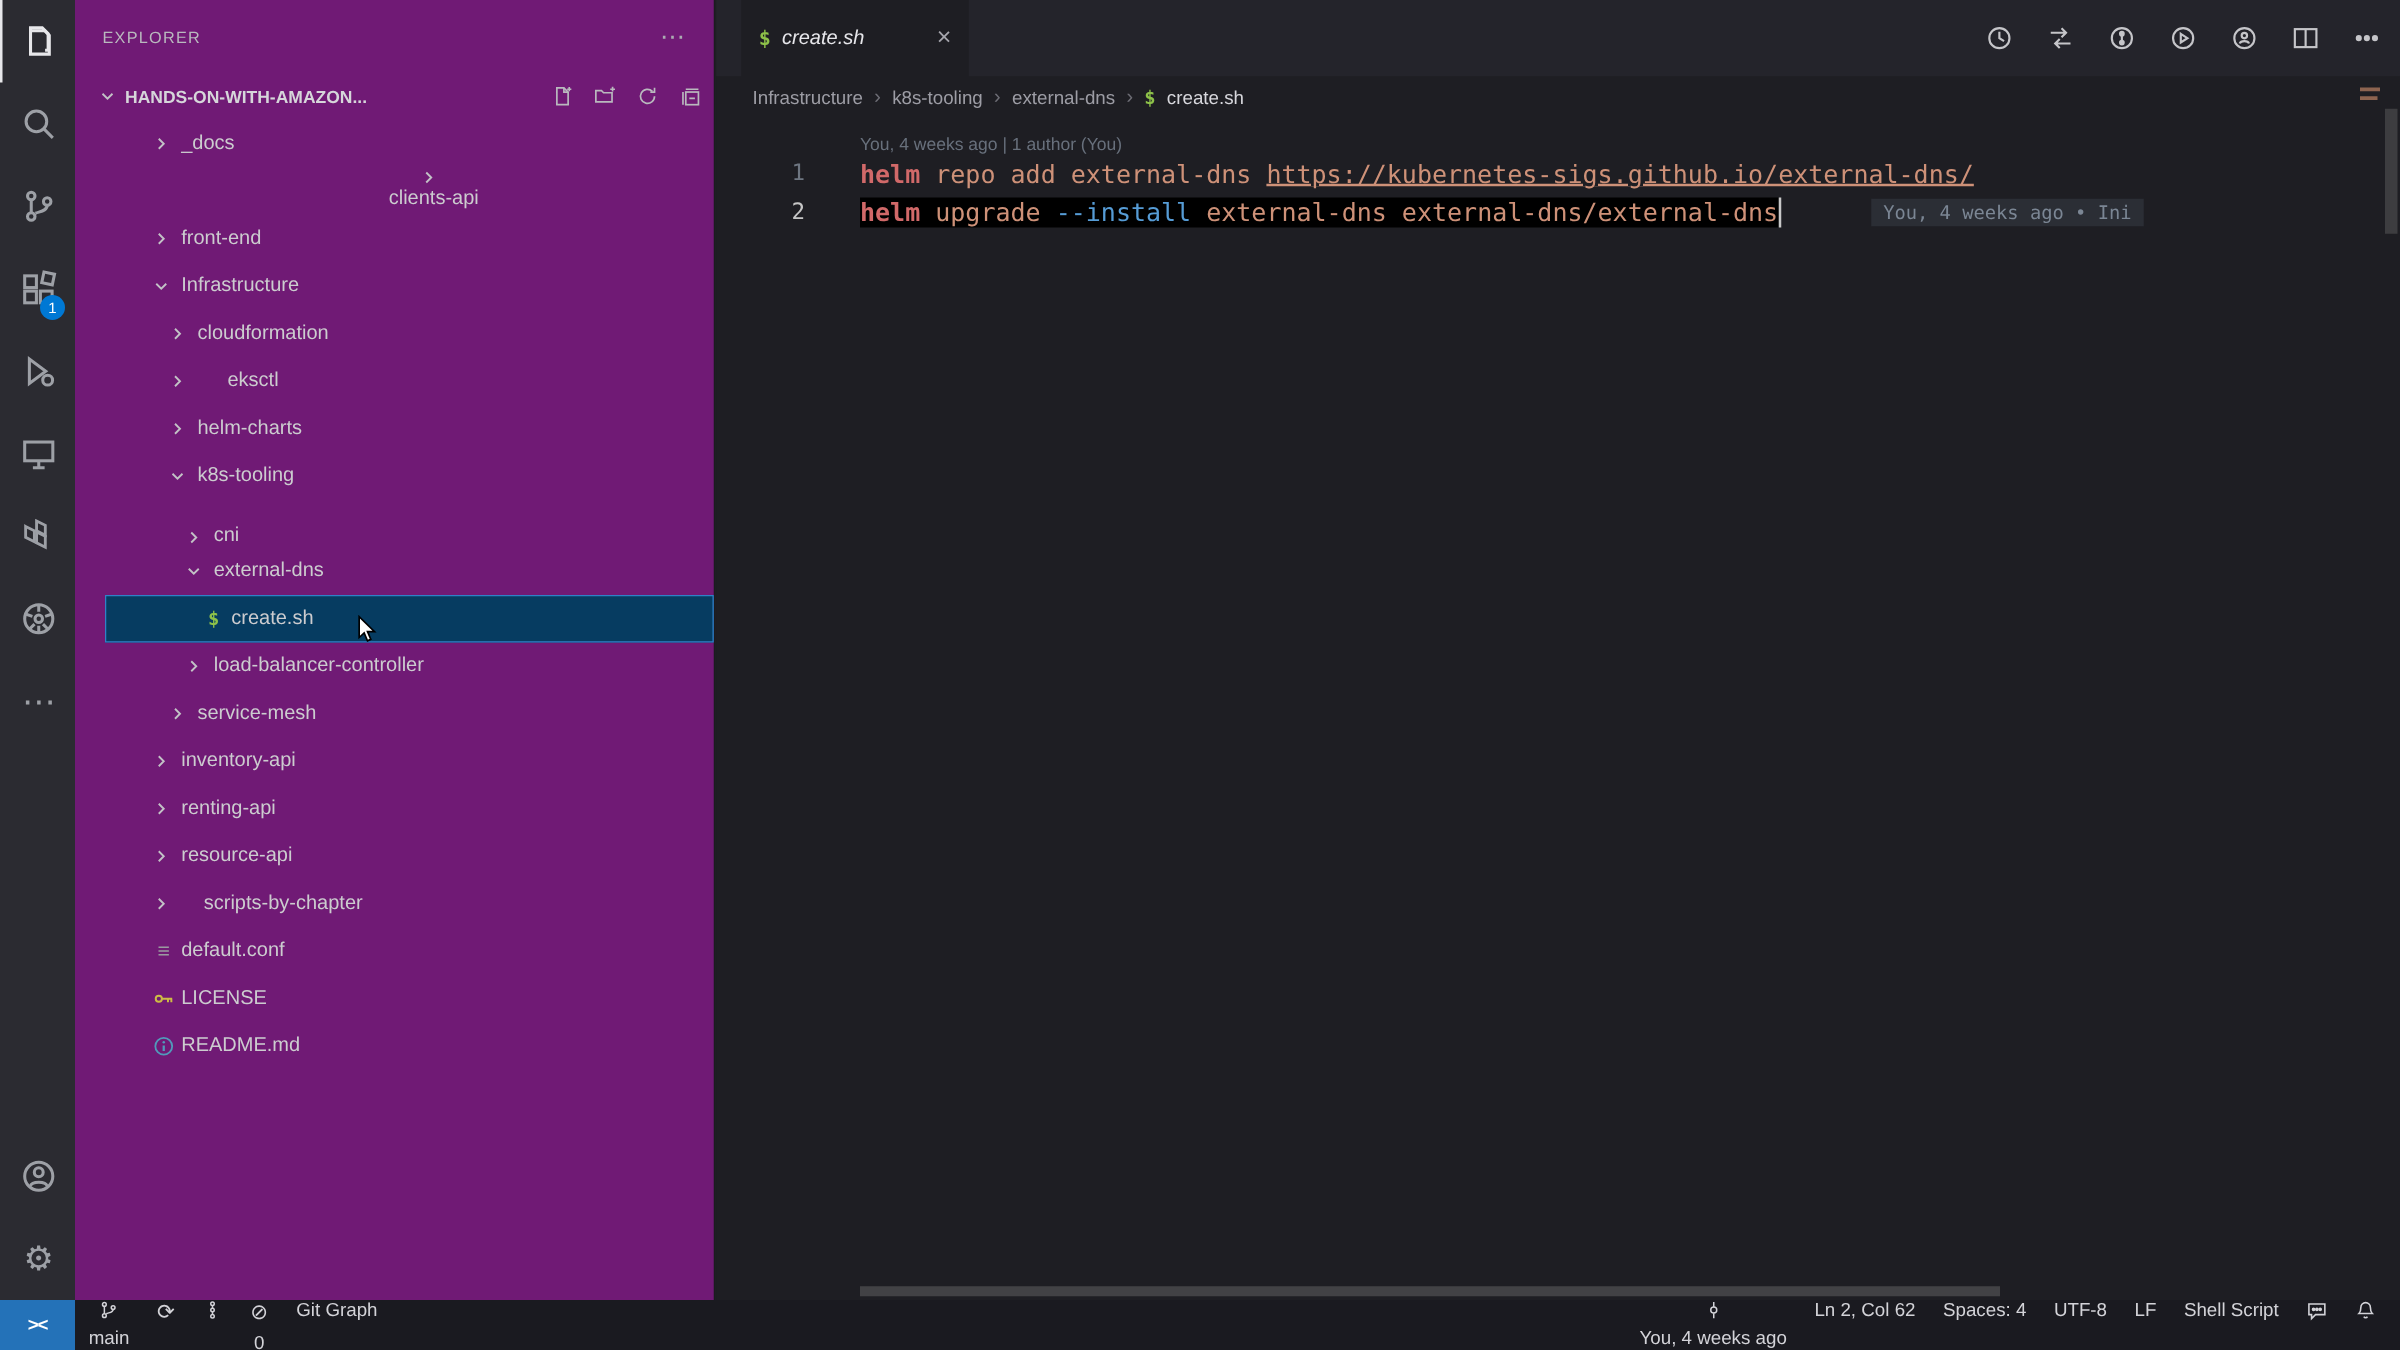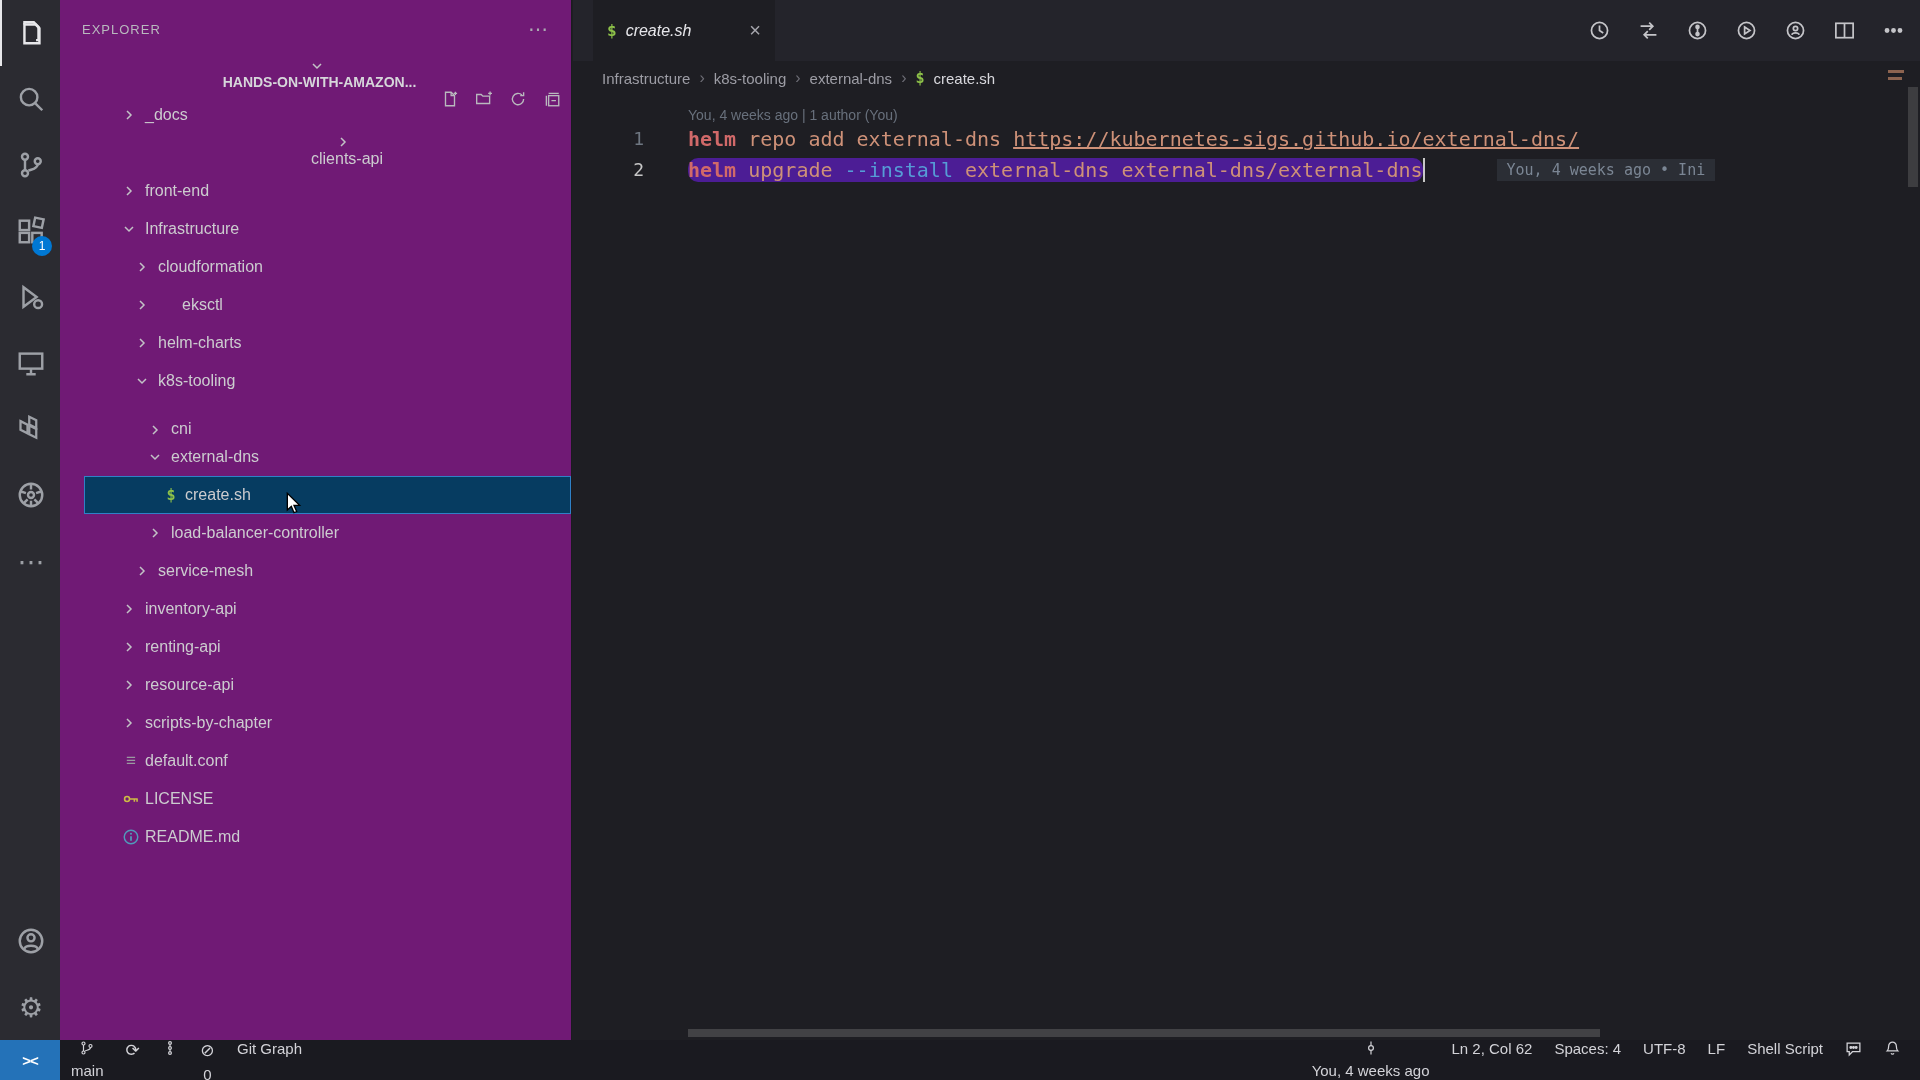--- a/index.html
+++ b/index.html
@@ -20,21 +20,21 @@
   .ab-spacer { flex:1; }
   .ab-glyph { font-size:27px; line-height:1; font-family:"DejaVu Sans", sans-serif; }
 
   
   #sidebar { position:absolute; left:60px; top:0; width:512px; bottom:40px;
              background:#701a75; color:#c8c8cc; border-right:1px solid #1b1b20; }
   .sb-header { height:58px; display:flex; align-items:center; padding:0 22px;
                font-size:13px; letter-spacing:1px; color:#b9b9be; }
   .sb-header .dots { margin-left:auto; font-size:20px; color:#ababb2; cursor:pointer; }
   .section-header { height:38px; display:flex; align-items:center; padding:0 10px 0 18px;
-                    font-size:14px; font-weight:bold; color:#d6d6da;flex-direction:column; }
+                    font-size:14px; font-weight:bold; color:#d6d6da; }
   .section-header .chev { margin-right:6px; display:flex; }
   .section-actions { margin-left:auto; display:flex; gap:16px; align-items:center; }
   .section-actions svg { stroke:#b9b9be; fill:none; stroke-width:1.2; cursor:pointer; }
 
   #file-tree { font-size:16px; color:#cccccf; }
   .tree-row { height:38px; display:flex; align-items:center; cursor:pointer; white-space:nowrap; }
   .tree-row .twisty { width:22px; display:flex; align-items:center; justify-content:flex-start; }
   .tree-row svg.chev { stroke:#c2c2c6; fill:none; stroke-width:1.5; }
   .tree-row.selected { background:#063c61; border:1px solid #2f81c7; }
   .tree-label { margin-left:2px; }
@@ -74,21 +74,21 @@
               display:flex; align-items:flex-end; cursor:pointer; }
   #code { font-family:"DejaVu Sans Mono", monospace; font-size:20px; }
   .code-line { height:31px; display:flex; align-items:center; white-space:pre; }
   .gutter { width:71px; text-align:right; color:#6e7681; font-size:18px; flex:0 0 71px; }
   .gutter.active { color:#c6c6c6; }
   .ln-text { padding-left:44px; display:flex; align-items:center; }
   .tok.cmd  { color:#d16969; font-weight:bold; }
   .tok.str  { color:#ce9178; }
   .tok.flag { color:#569cd6; }
   .tok.link { color:#ce9178; text-decoration:underline; }
-  .sel { background:#4c1d95;border-radius:10px; }
+  .sel { background:#000000; }
   .caret { display:inline-block; width:2px; height:24px; background:#c8c8c8; vertical-align:middle; }
   .blame { margin-left:72px; font-size:15px; color:#7b8694;
            background:rgba(110,130,150,0.16); padding:2px 10px; white-space:nowrap; }
 
   .minimap { position:absolute; right:14px; top:66px; width:20px; height:120px; }
   .minimap .mm-line { height:3px; margin:4px 2px 0 2px; background:rgba(201,138,105,.65); }
   .minimap .mm-line.short { width:70%; }
   .vscroll { position:absolute; right:0; top:61px; bottom:14px; width:14px; }
   .vscroll .thumb { position:absolute; top:26px; right:2px; width:10px; height:100px;
                     background:rgba(121,121,121,.35); }
@@ -336,21 +336,21 @@
           <span class="tree-label">renting-api</span>
         </div>
         <div class="tree-row" style="padding-left: 61px;">
           <span class="twisty">
             <svg class="chev" width="16" height="16" viewBox="0 0 16 16">
               <path d="M6 4l4 4-4 4"></path>
             </svg>
           </span>
           <span class="tree-label">resource-api</span>
         </div>
-        <div class="tree-row" style="padding-left: 61px;">
+        <div class="tree-row" style="padding-left: 61px; gap: 18px;">
           <span class="twisty">
             <svg class="chev" width="16" height="16" viewBox="0 0 16 16">
               <path d="M6 4l4 4-4 4"></path>
             </svg>
           </span>
           <span class="tree-label">scripts-by-chapter</span>
         </div>
         <div class="tree-row" style="padding-left: 61px;">
           <span class="twisty">
             <span class="fi list">≡</span>

